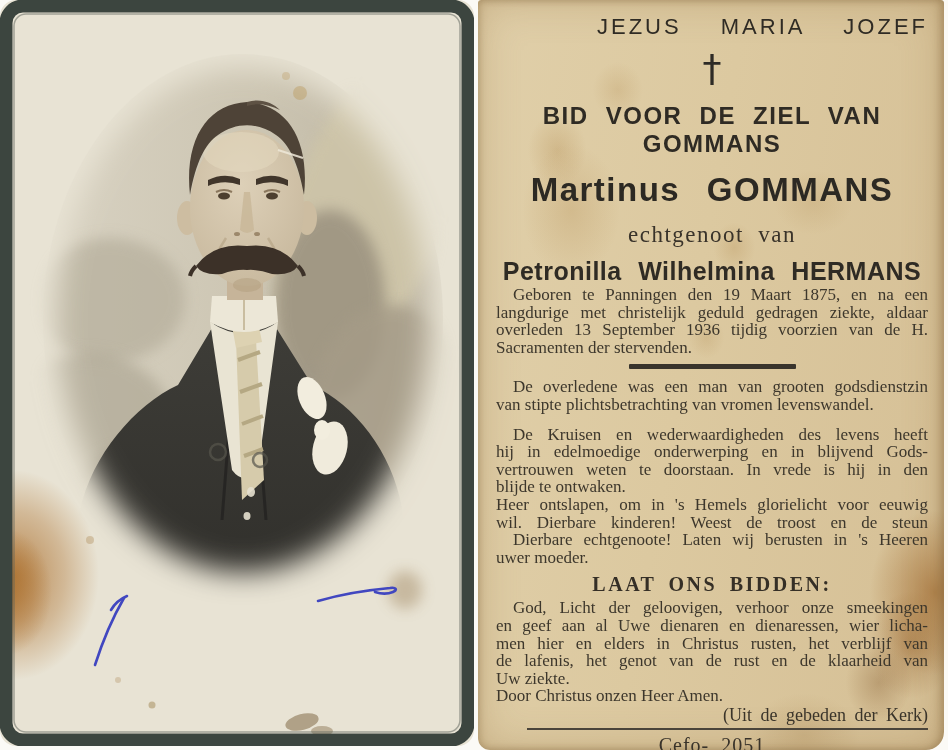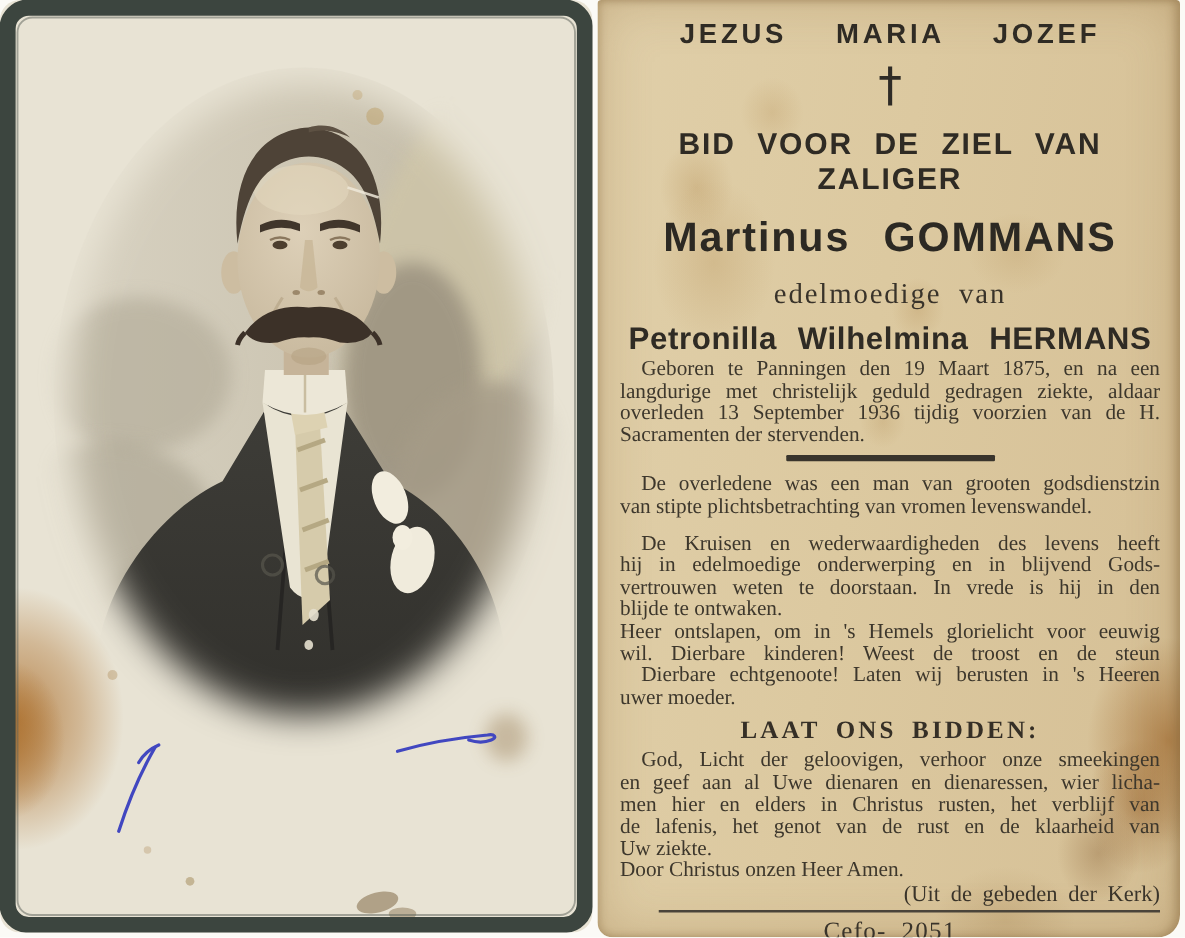--- a/index.html
+++ b/index.html
@@ -33,22 +33,22 @@
       radial-gradient(56px 46px at 72% 27%, rgba(170,130,70,0.18), rgba(170,130,70,0) 70%),
       radial-gradient(80px 60px at 70% 98%, rgba(150,110,55,0.20), rgba(150,110,55,0) 70%),
       linear-gradient(100deg, #e0cfa9 0%, #dcc9a0 45%, #d5bf95 100%);
     box-shadow:
       inset 0 0 42px rgba(145,110,60,.32),
       inset -4px 0 8px rgba(110,80,40,.35),
       inset 3px 0 6px rgba(120,90,50,.22);
   }
 
   .invocation{
-    margin-top:14px; text-align:center;
-    font-family:"Liberation Sans", sans-serif; font-weight:bold;
+    margin-top:14px; text-align:right;
+    font-family:"Liberation Sans", sans-serif; font-weight:normal;
     font-size:22px; line-height:26px; letter-spacing:3px; word-spacing:30px;
     color:#2f2b24;
   }
   .cross{
     margin-top:8px; text-align:center;
     font-family:"DejaVu Sans", sans-serif;
     font-size:38px; line-height:40px; color:#2e2b26;
   }
   .pray-line{
     margin-top:14px; text-align:center;
@@ -252,25 +252,25 @@
       <rect x="14" y="14" width="446" height="718" rx="12" fill="none" stroke="#5a6058" stroke-width="1.5" opacity="0.5"></rect>
     </svg>
   </div>
 
   <div class="text-card">
 
     <div class="invocation">JEZUS MARIA JOZEF</div>
 
     <div class="cross">†</div>
 
-    <div class="pray-line">BID VOOR DE ZIEL VAN ZALIGER</div>
+    <div class="pray-line">BID VOOR DE ZIEL VAN GOMMANS</div>
 
     <div class="deceased-name">Martinus GOMMANS</div>
 
-    <div class="relation-line">edelmoedige van</div>
+    <div class="relation-line">echtgenoot van</div>
 
     <div class="spouse-name">Petronilla Wilhelmina HERMANS</div>
 
     <div class="para bio-para">
         <div class="tline first">Geboren te Panningen den 19 Maart 1875, en na een</div>
         <div class="tline">langdurige met christelijk geduld gedragen ziekte, aldaar</div>
         <div class="tline">overleden 13 September 1936 tijdig voorzien van de H.</div>
         <div class="tline last">Sacramenten der stervenden.</div>
       </div>
 

